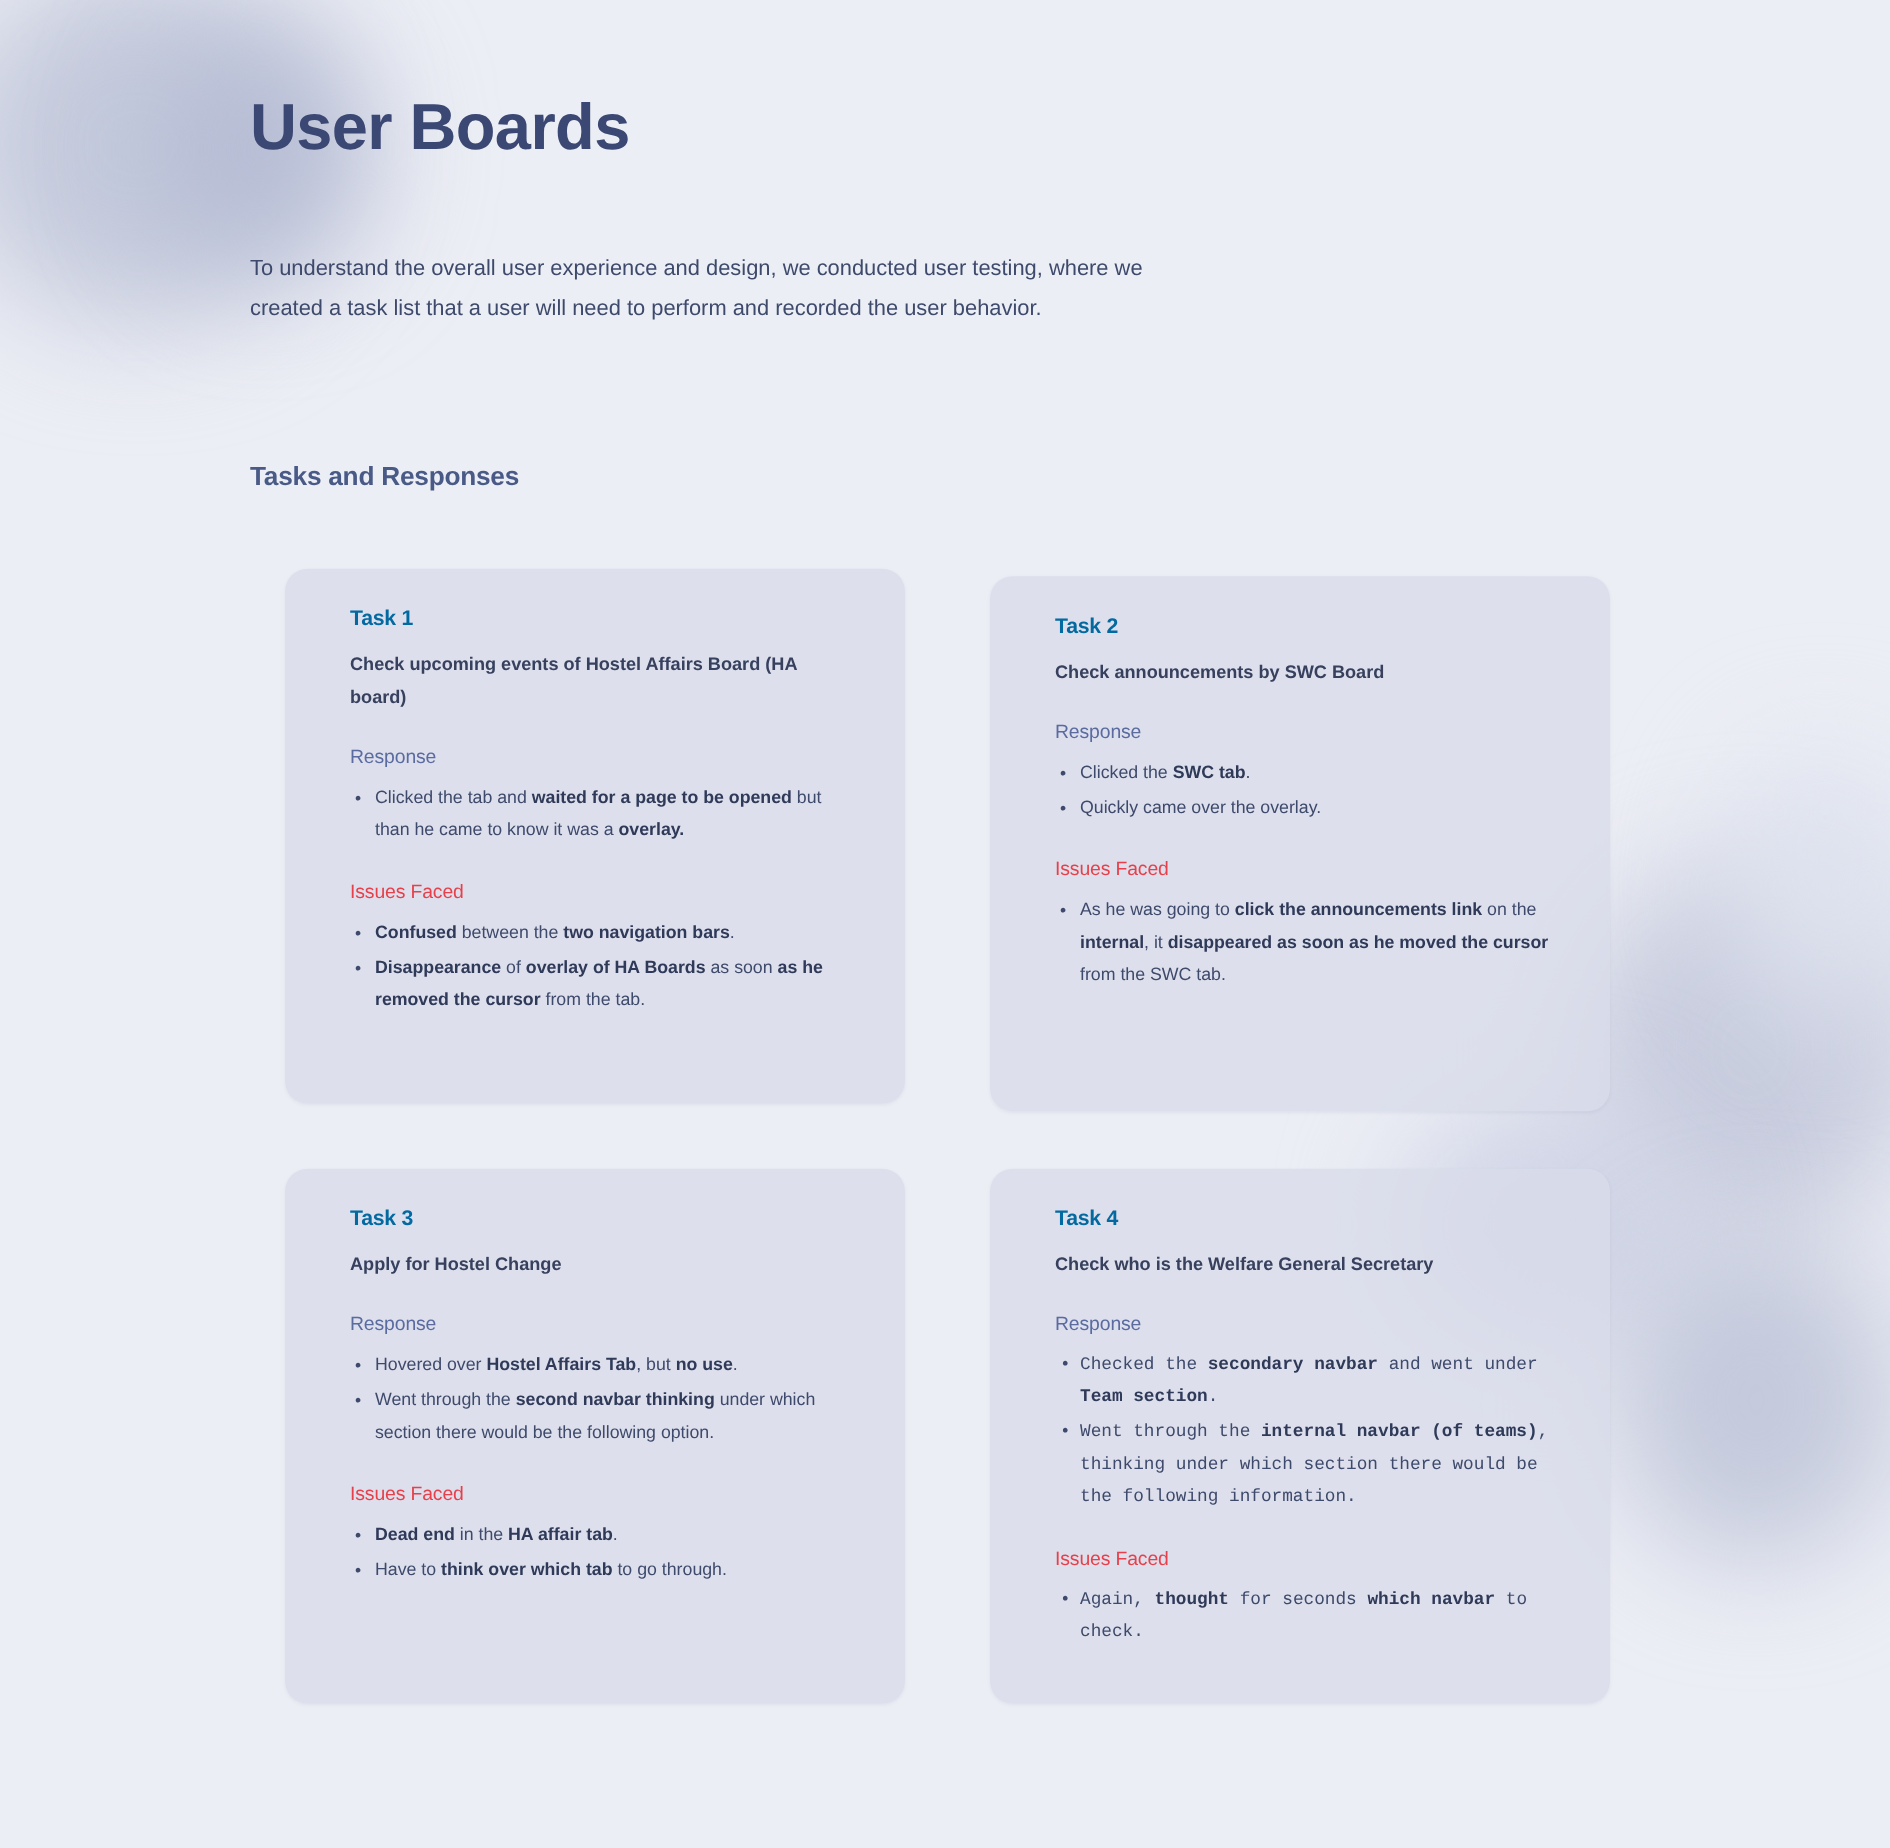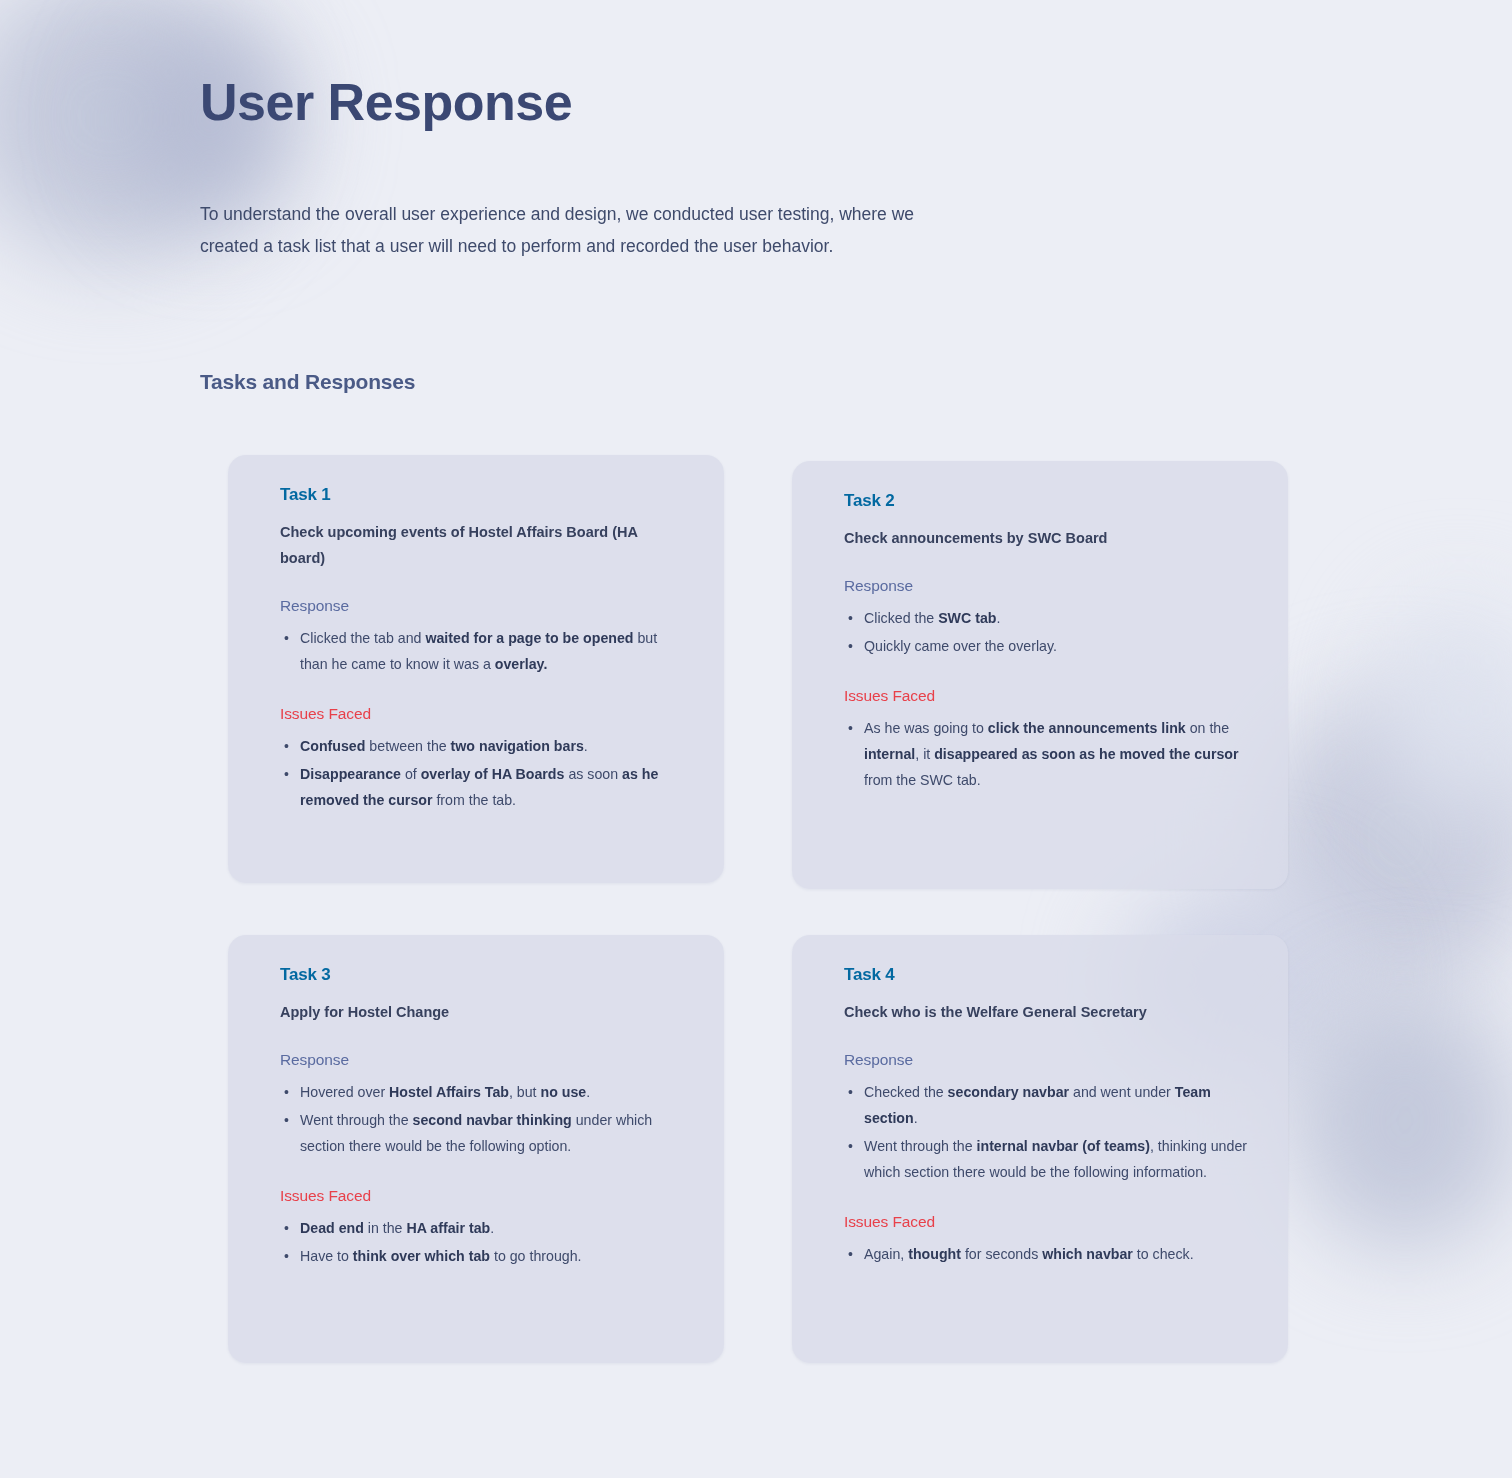--- a/index.html
+++ b/index.html
@@ -132,35 +132,35 @@
     top: 0;
     color: #3e4a6b;
     font-size: 14px;
   }
   ul.bullets li b { font-weight: bold; color: #2f3a59; }
 
   .card.c1 .task-desc,
   .card.c1 ul.bullets li { max-width: 372px; }
   .card.c2 ul.bullets li { max-width: 380px; }
   .card.c3 ul.bullets li { max-width: 372px; }
-  .card.c4 ul.bullets li { max-width: 390px; }
+  .card.c4 ul.bullets li { max-width: 390px; font-family: Liberation Mono, monospace; }
 </style>
 </head>
 <body>
 
 <div class="blob blob-a"></div>
 <div class="blob blob-b"></div>
 <div class="blob blob-c"></div>
 <div class="blob blob-d"></div>
 <div class="blob blob-e"></div>
 <div class="blob blob-f"></div>
 
 <div class="page">
 
-  <h1 class="title">User Response</h1>
+  <h1 class="title">User Boards</h1>
 
   <p class="intro">To understand the overall user experience and design, we conducted user testing, where we created a task list that a user will need to perform and recorded the user behavior.</p>
 
   <div class="section-heading">Tasks and Responses</div>
 
   <div class="grid">
 
     <div class="card c1">
       <div class="task-label">Task 1</div>
       <div class="task-desc">Check upcoming events of Hostel Affairs Board (HA board)</div>

